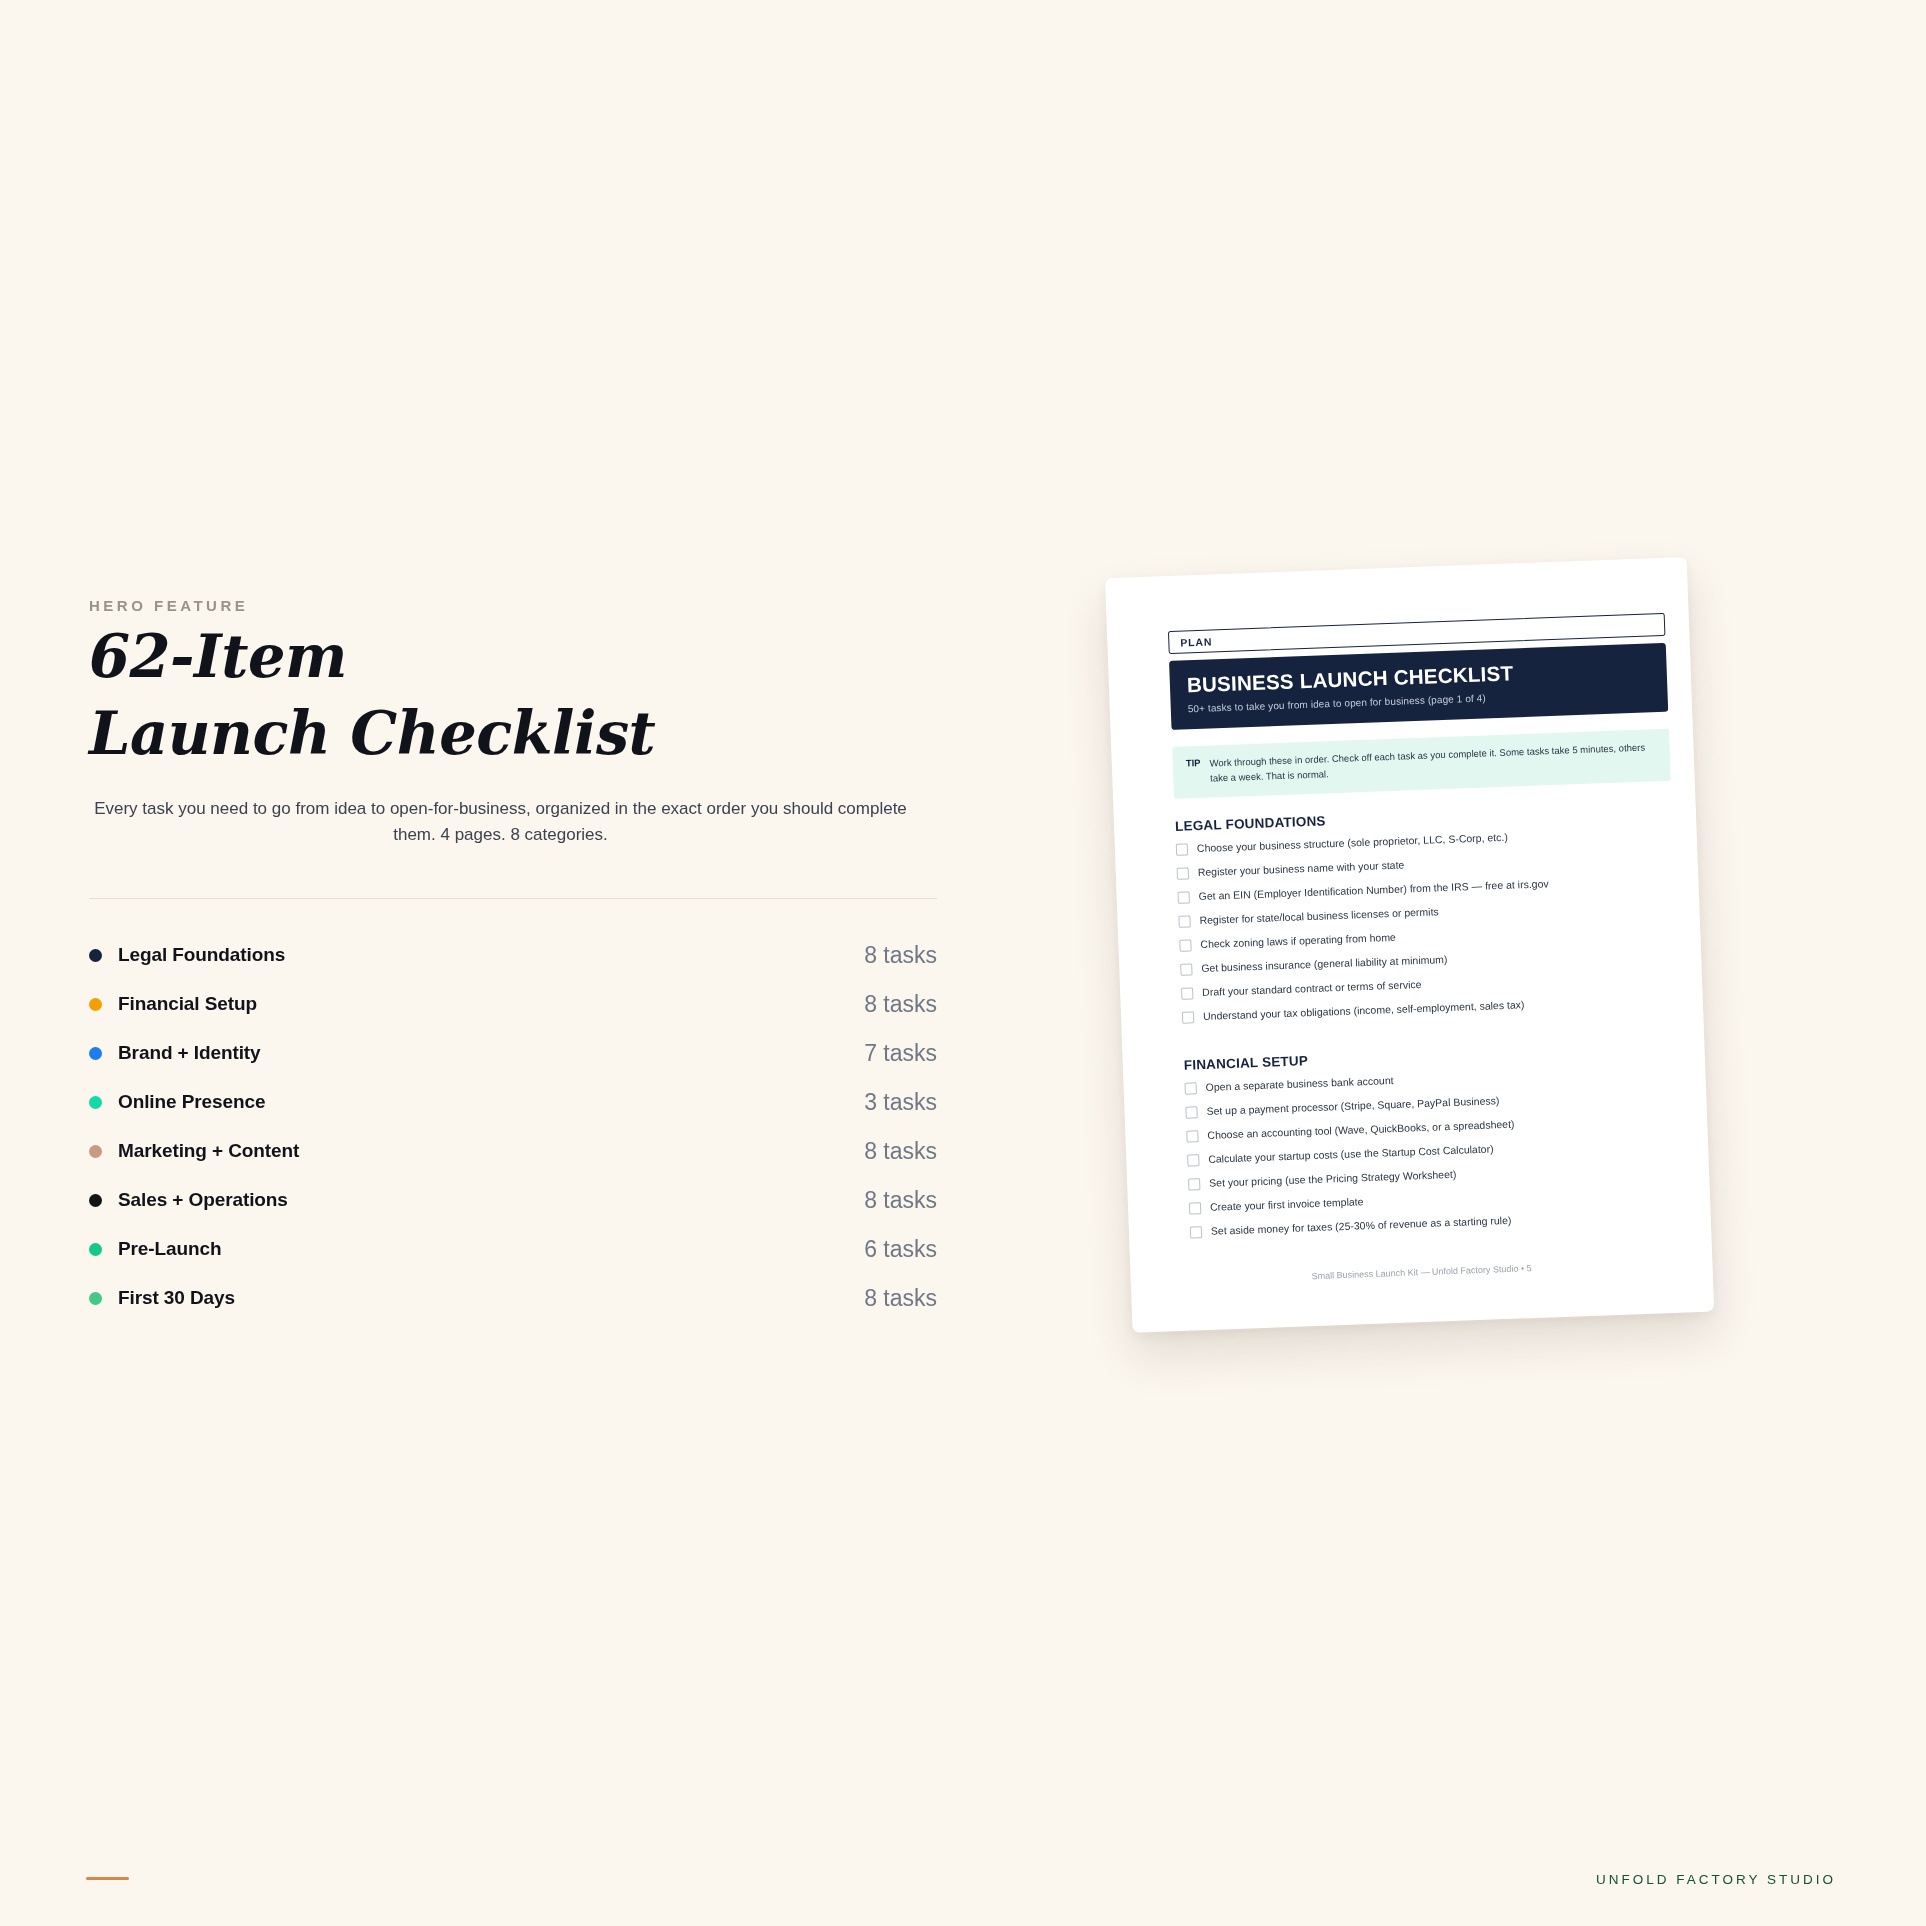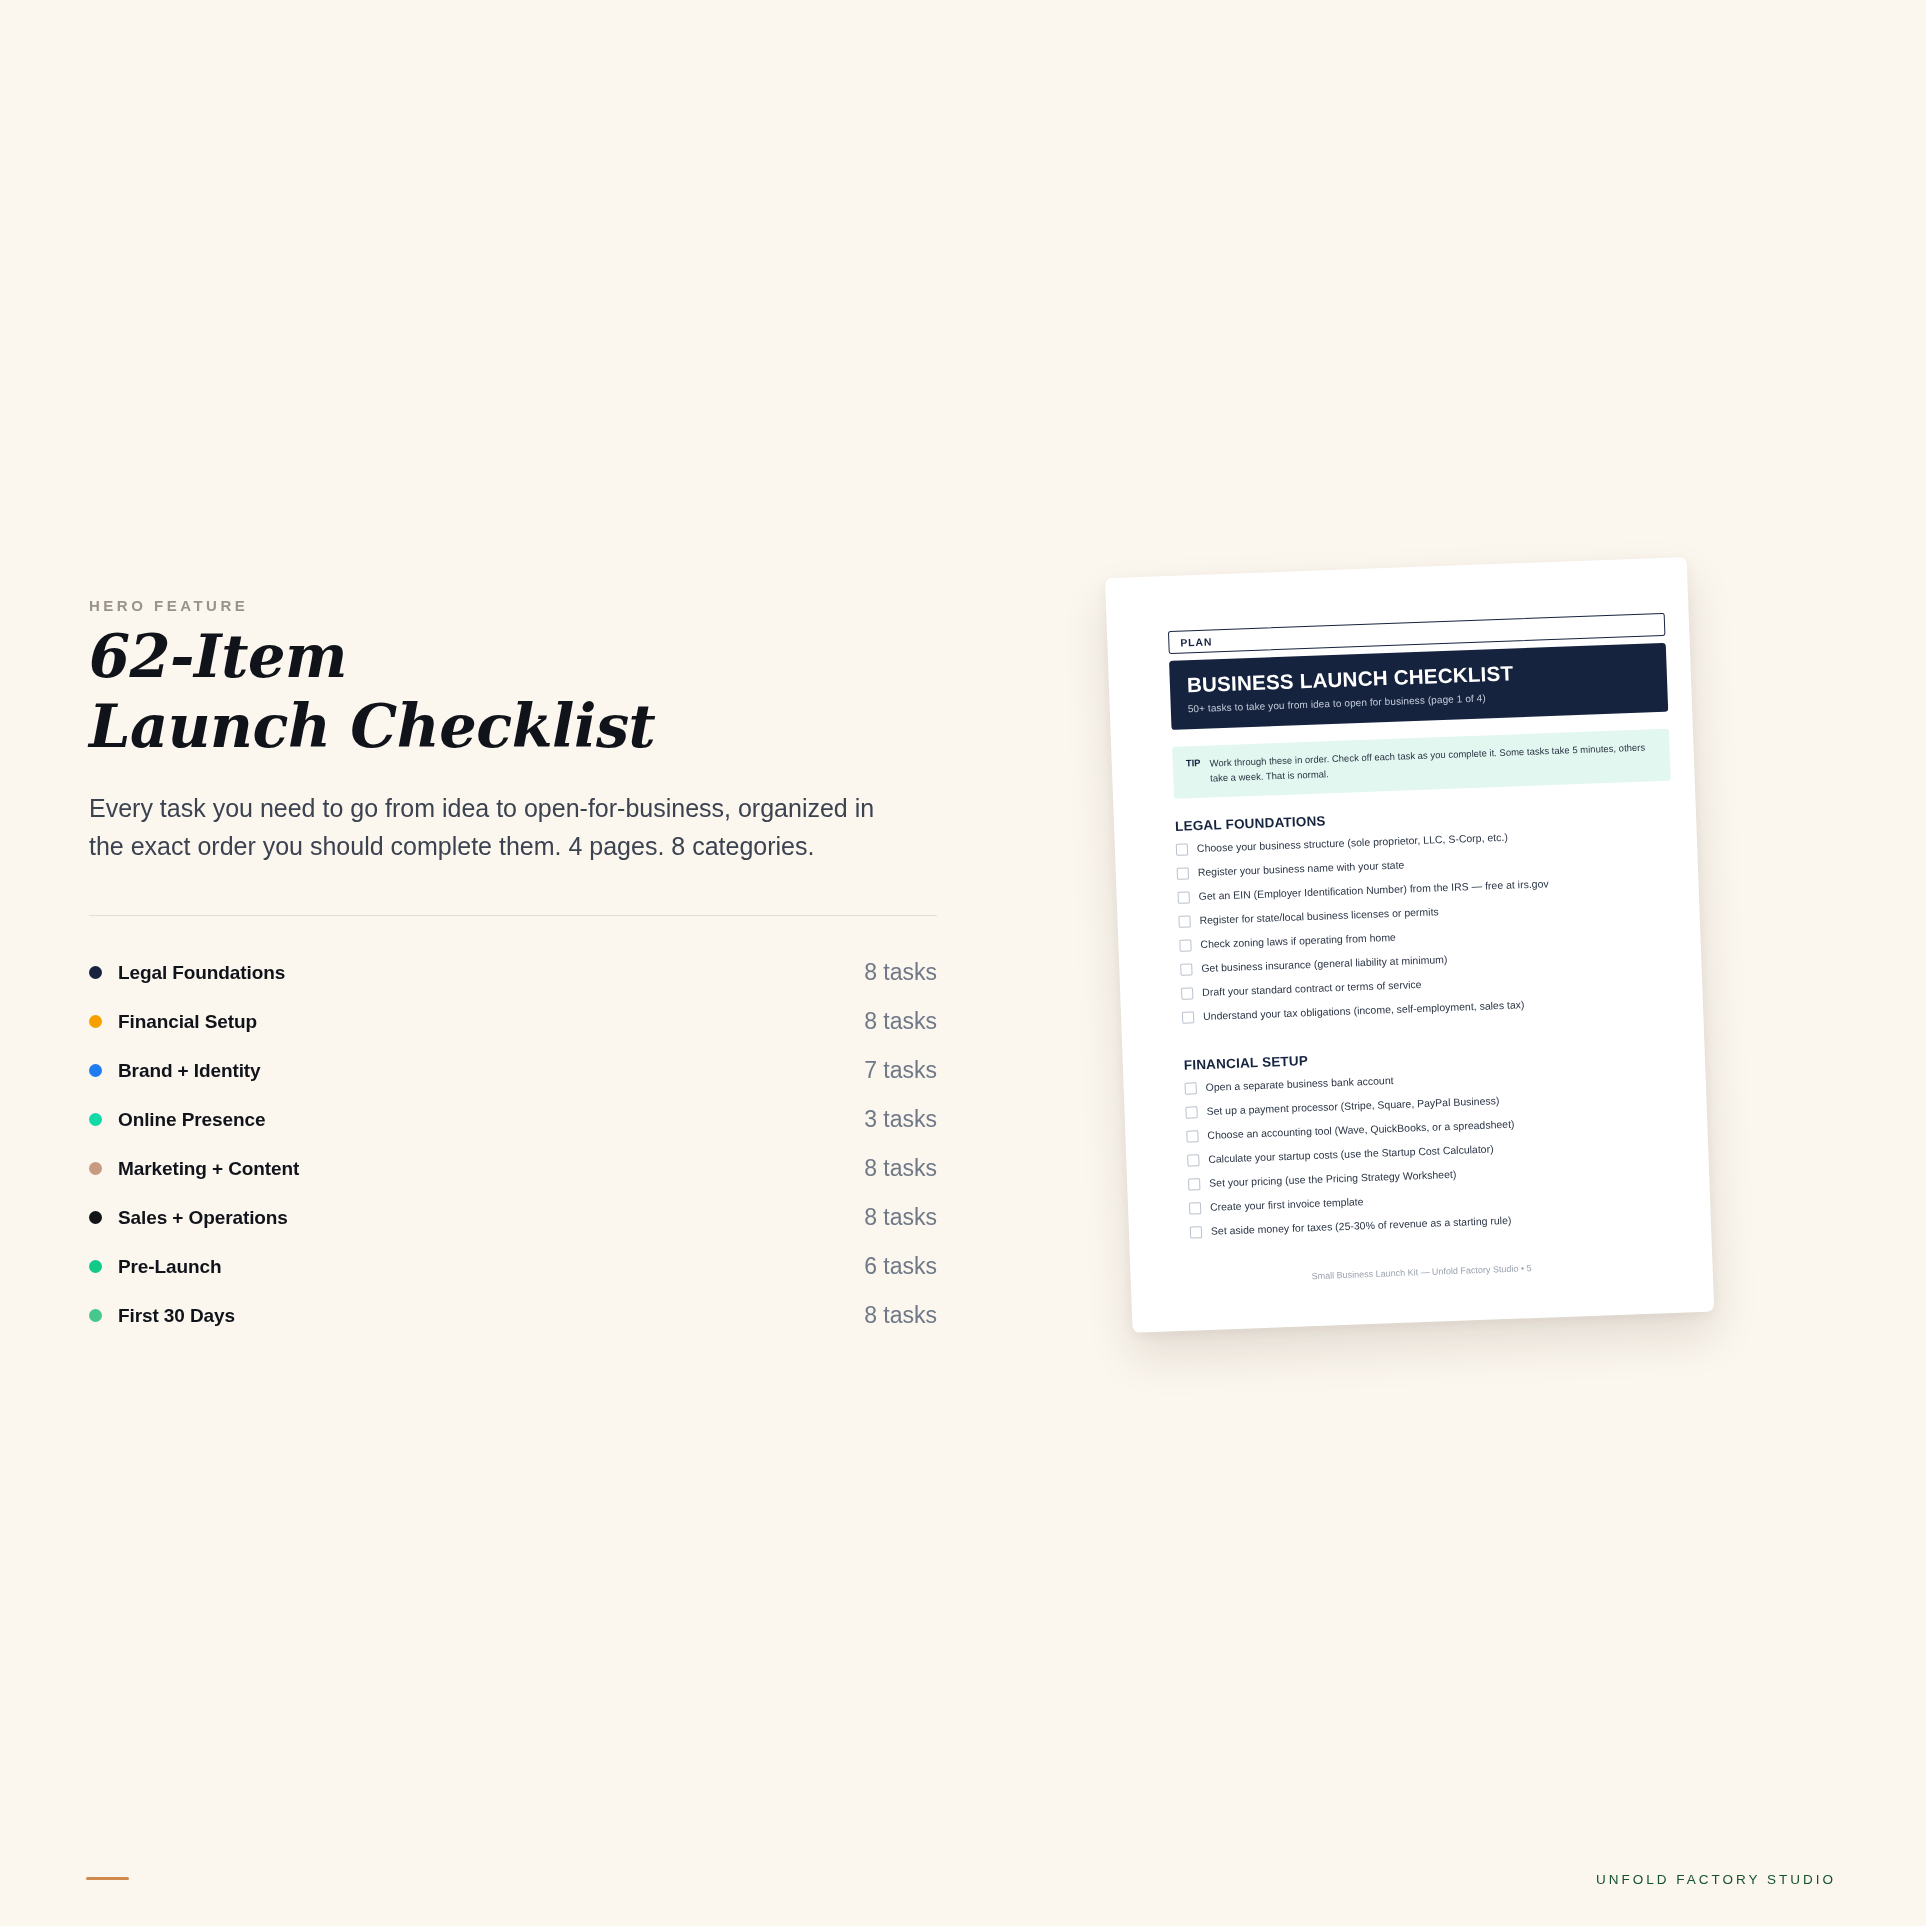--- a/index.html
+++ b/index.html
@@ -33,27 +33,28 @@
   .headline {
     font-family: "DejaVu Serif", serif;
     font-style: italic;
     font-weight: 700;
     font-size: 59px;
     line-height: 1.18;
     color: #10131a;
     letter-spacing: -0.5px;
     margin: 0 0 28px 0;
   }
-  .headline .line { display: block; }
+  .headline .line { display: block; margin-top: 7px; }
   .subhead {
-    font-size: 25px;
+    font-size: 17px;
     line-height: 1.52;
     color: #3b4250;
     width: 823px;
     margin-bottom: 50px;
+    text-align: center;
   }
   .divider {
     width: 848px;
     height: 1px;
     background: #e6ddd0;
     margin-bottom: 32px;
   }
 
   .cat-list { width: 848px; }
   .cat-row {

